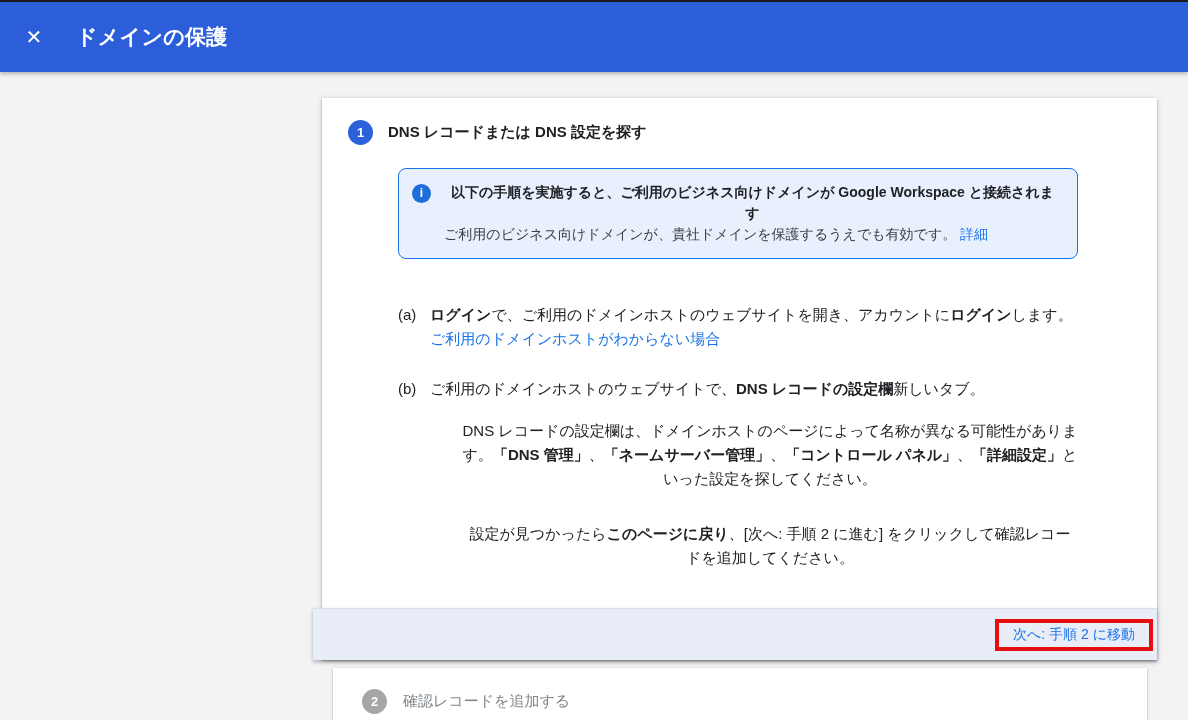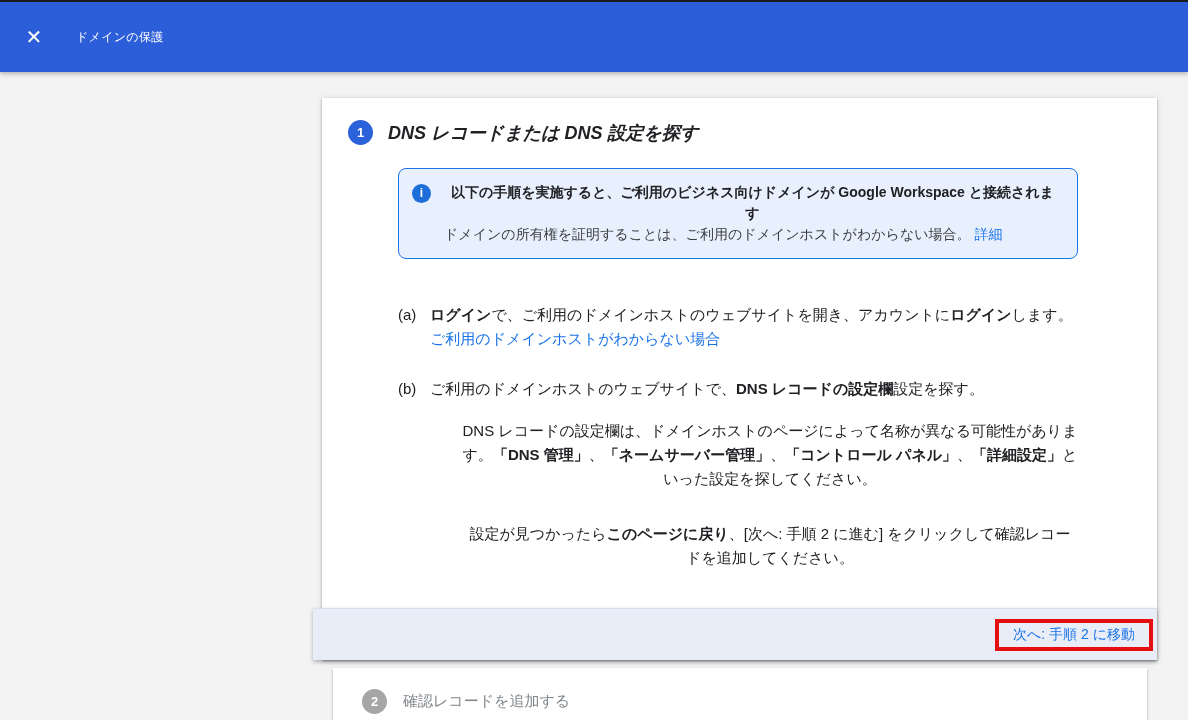--- a/index.html
+++ b/index.html
@@ -20,37 +20,37 @@
   .top-strip{height:2px;background:var(--top-strip);}
   header{
     height:70px;background:var(--header-bg);
     display:flex;align-items:center;padding:0 22px;gap:30px;
     box-shadow:0 2px 4px rgba(0,0,0,.25);position:relative;z-index:10;
   }
   .close-btn{
     color:#fff;font-size:20px;font-weight:700;line-height:1;cursor:pointer;
     width:24px;text-align:center;
   }
-  .app-title{color:#fff;font-size:12px;font-weight:400;letter-spacing:.3px;}
+  .app-title{color:#fff;font-size:21px;font-weight:700;letter-spacing:.3px;}
   main{padding-top:26px;}
   .card{background:var(--card-bg);}
   .step1-card{
     margin-left:322px;width:835px;
     box-shadow:0 1px 2px rgba(0,0,0,.3),0 1px 6px rgba(0,0,0,.15);
     position:relative;z-index:2;
   }
   .step-head{display:flex;align-items:center;gap:15px;padding:22px 24px 23px 26px;}
   .circle{
     width:25px;height:25px;border-radius:50%;flex-shrink:0;
     display:flex;align-items:center;justify-content:center;
     color:#fff;font-size:13px;font-weight:700;
   }
   .circle.blue{background:var(--step-circle);}
   .circle.grey{background:var(--step-inactive-circle);}
-  .step-title{font-size:18px;font-weight:700;color:var(--text-primary);font-style:italic;}
+  .step-title{font-size:15px;font-weight:700;color:var(--text-primary);}
   .step-body{padding:0 79px 12px 76px;font-size:15px;line-height:24px;}
   .info-box{
     background:var(--info-bg);border:1.5px solid var(--info-border);
     border-radius:8px;padding:13px 16px 13px 13px;
     display:flex;gap:13px;margin-bottom:44px;
     font-size:14px;line-height:21px;
   }
   .info-icon{
     width:19px;height:19px;border-radius:50%;background:var(--info-icon-bg);
     color:#fff;font-size:12px;font-weight:700;font-style:normal;
@@ -103,33 +103,33 @@
       <span class="circle blue">1</span>
       <span class="step-title">DNS レコードまたは DNS 設定を探す</span>
     </div>
 
     <div class="step-body">
 
       <div class="info-box">
         <span class="info-icon">i</span>
         <div class="info-text">
           <div class="info-heading">以下の手順を実施すると、ご利用のビジネス向けドメインが Google Workspace と接続されます</div>
-          <div class="info-body"><span>ドメインの所有権を証明することは、ご利用のドメインホストがわからない場合。</span> <a class="link">詳細</a></div>
+          <div class="info-body"><span>ご利用のビジネス向けドメインが、貴社ドメインを保護するうえでも有効です。</span> <a class="link">詳細</a></div>
         </div>
       </div>
 
       <div class="item">
         <span class="item-label">(a)</span>
         <p class="item-text"><b>ログイン</b><span>で、ご利用のドメインホストのウェブサイトを開き、アカウントに</span><b>ログイン</b><span>します。</span><a class="link">ご利用のドメインホストがわからない場合</a></p>
       </div>
 
       <div class="item">
         <span class="item-label">(b)</span>
         <div class="item-text">
-          <p><span>ご利用のドメインホストのウェブサイトで、</span><b>DNS レコードの設定欄</b><span>設定を探す。</span></p>
+          <p><span>ご利用のドメインホストのウェブサイトで、</span><b>DNS レコードの設定欄</b><span>新しいタブ。</span></p>
           <p class="sub-para"><span>DNS レコードの設定欄は、ドメインホストのページによって名称が異なる可能性があります。</span><b>「DNS 管理」</b><span>、</span><b>「ネームサーバー管理」</b><span>、</span><b>「コントロール パネル」</b><span>、</span><b>「詳細設定」</b><span>といった設定を探してください。</span></p>
           <p class="sub-para"><span>設定が見つかったら</span><b>このページに戻り</b><span>、[次へ: 手順 2 に進む] をクリックして確認レコードを追加してください。</span></p>
         </div>
       </div>
 
     </div>
 
     <div class="step-footer">
       <div class="annotation-box">
         <a class="link next-link">次へ: 手順 2 に移動</a>

